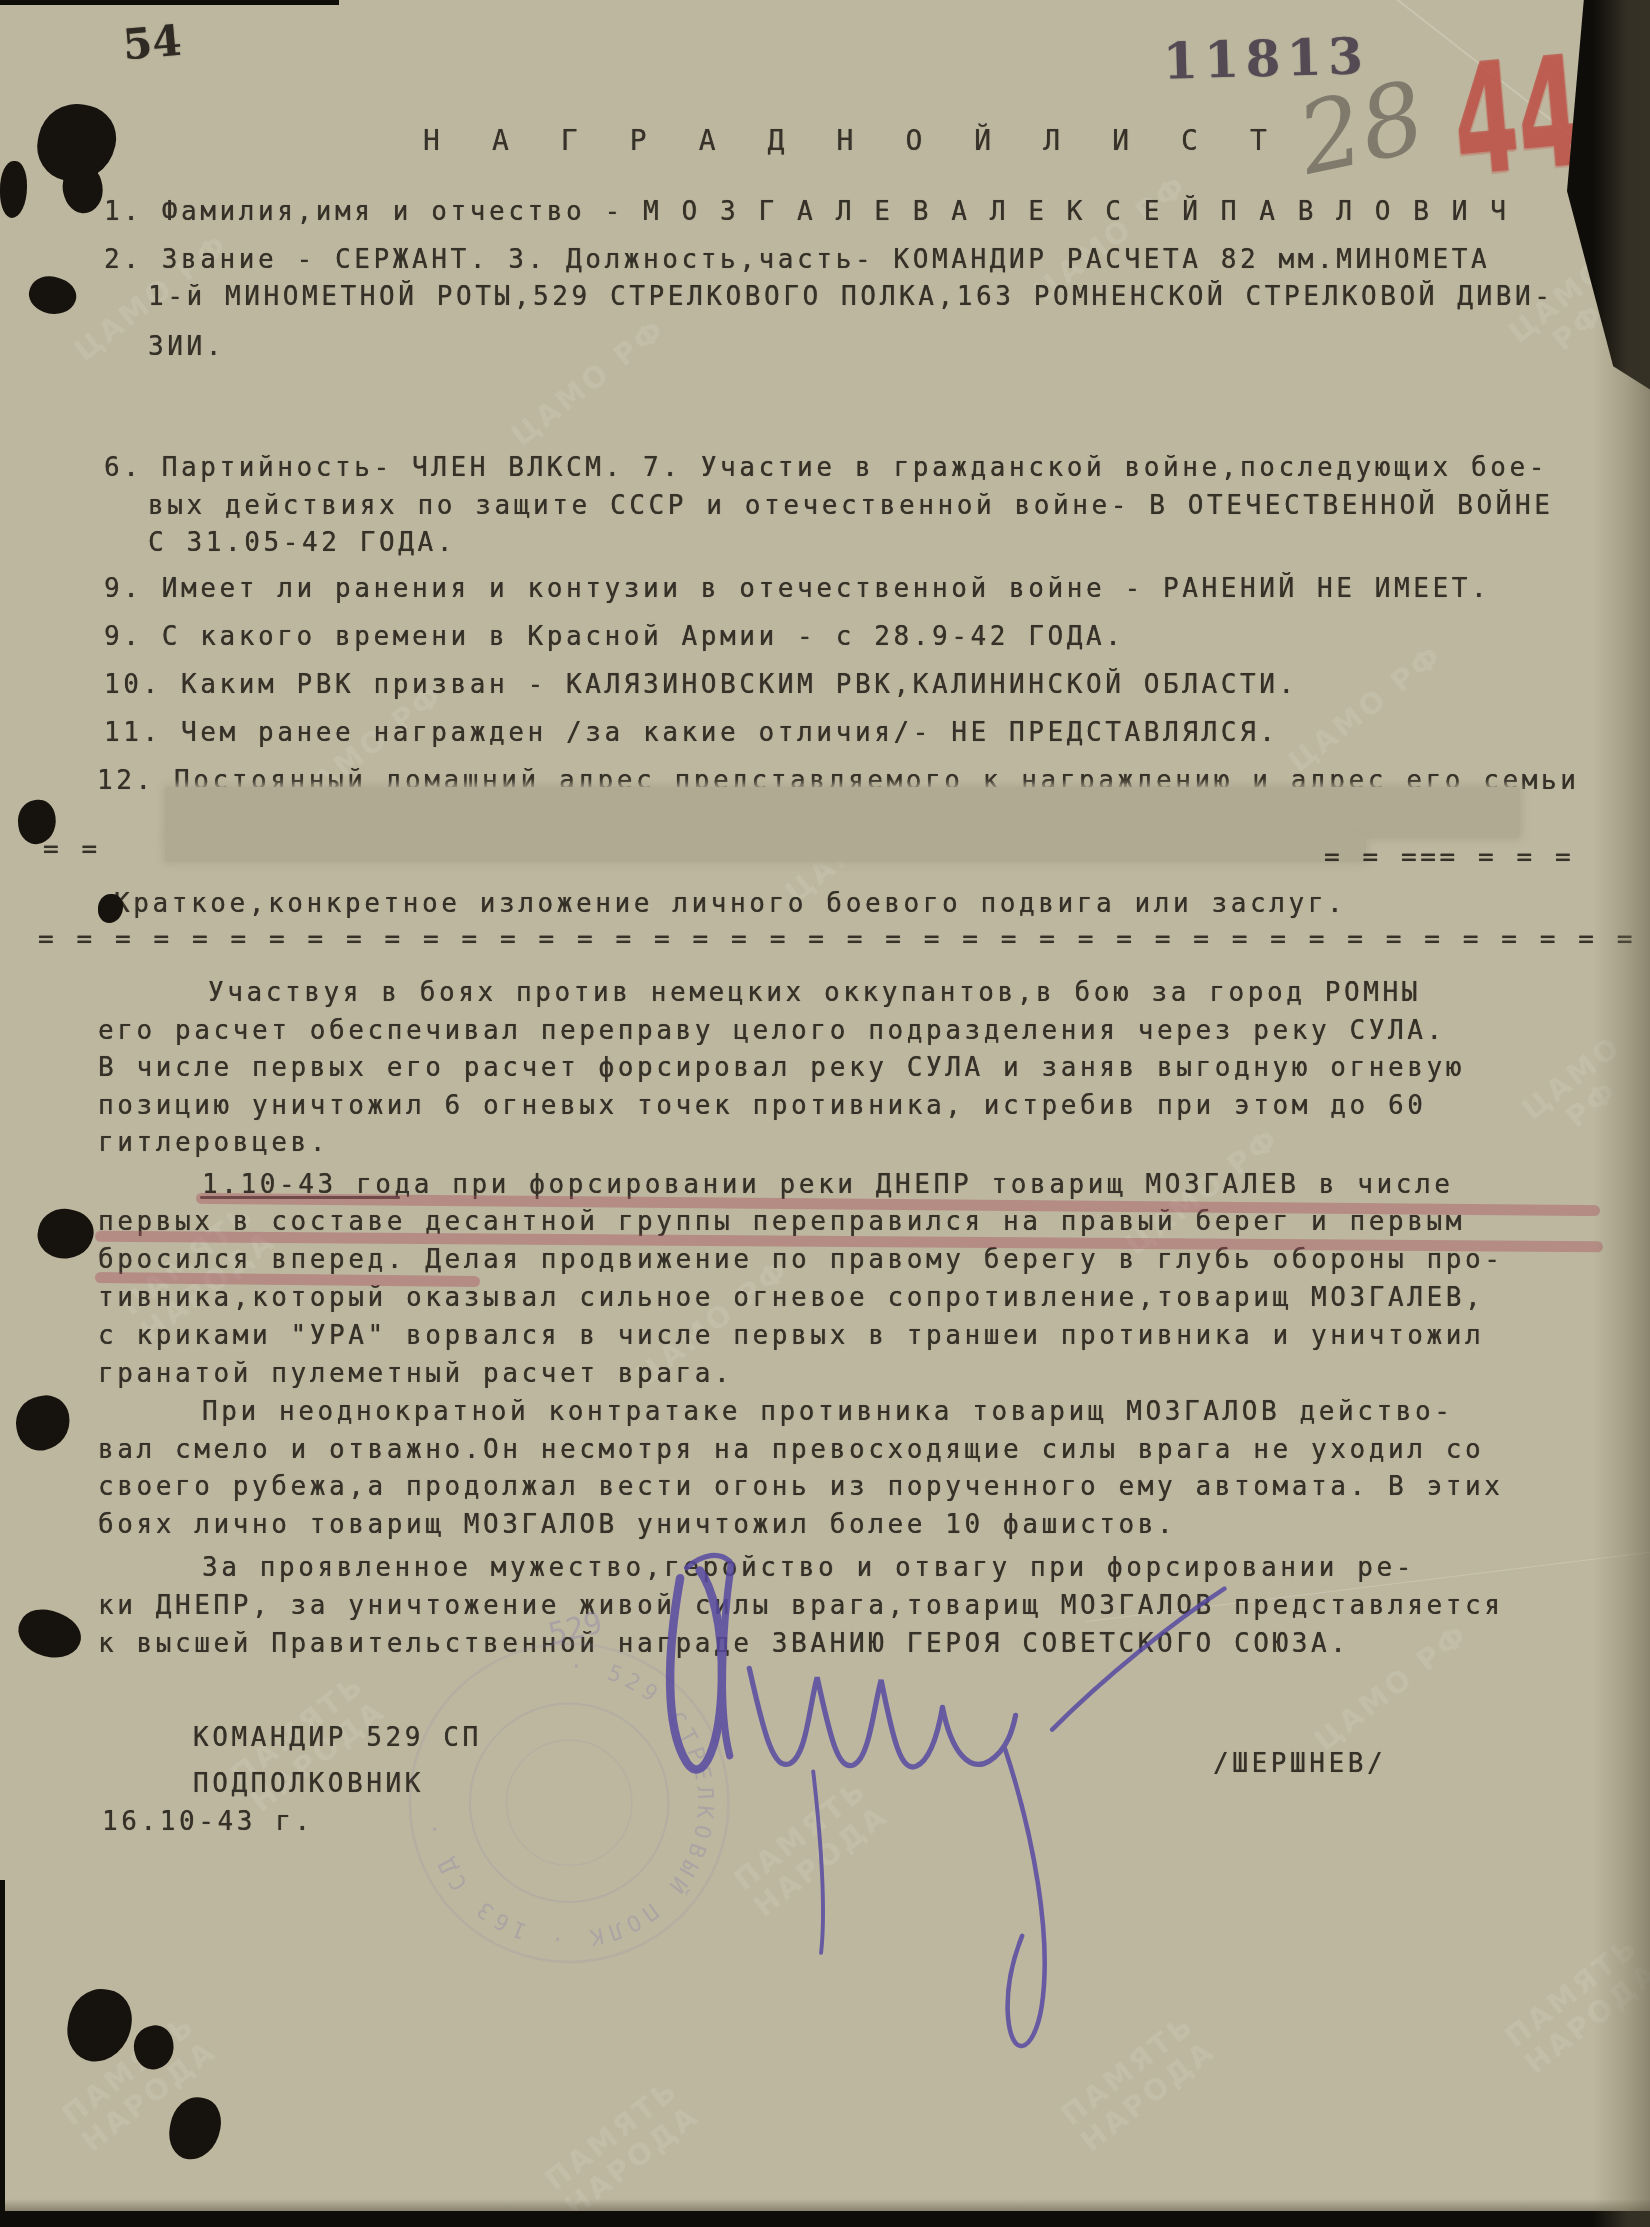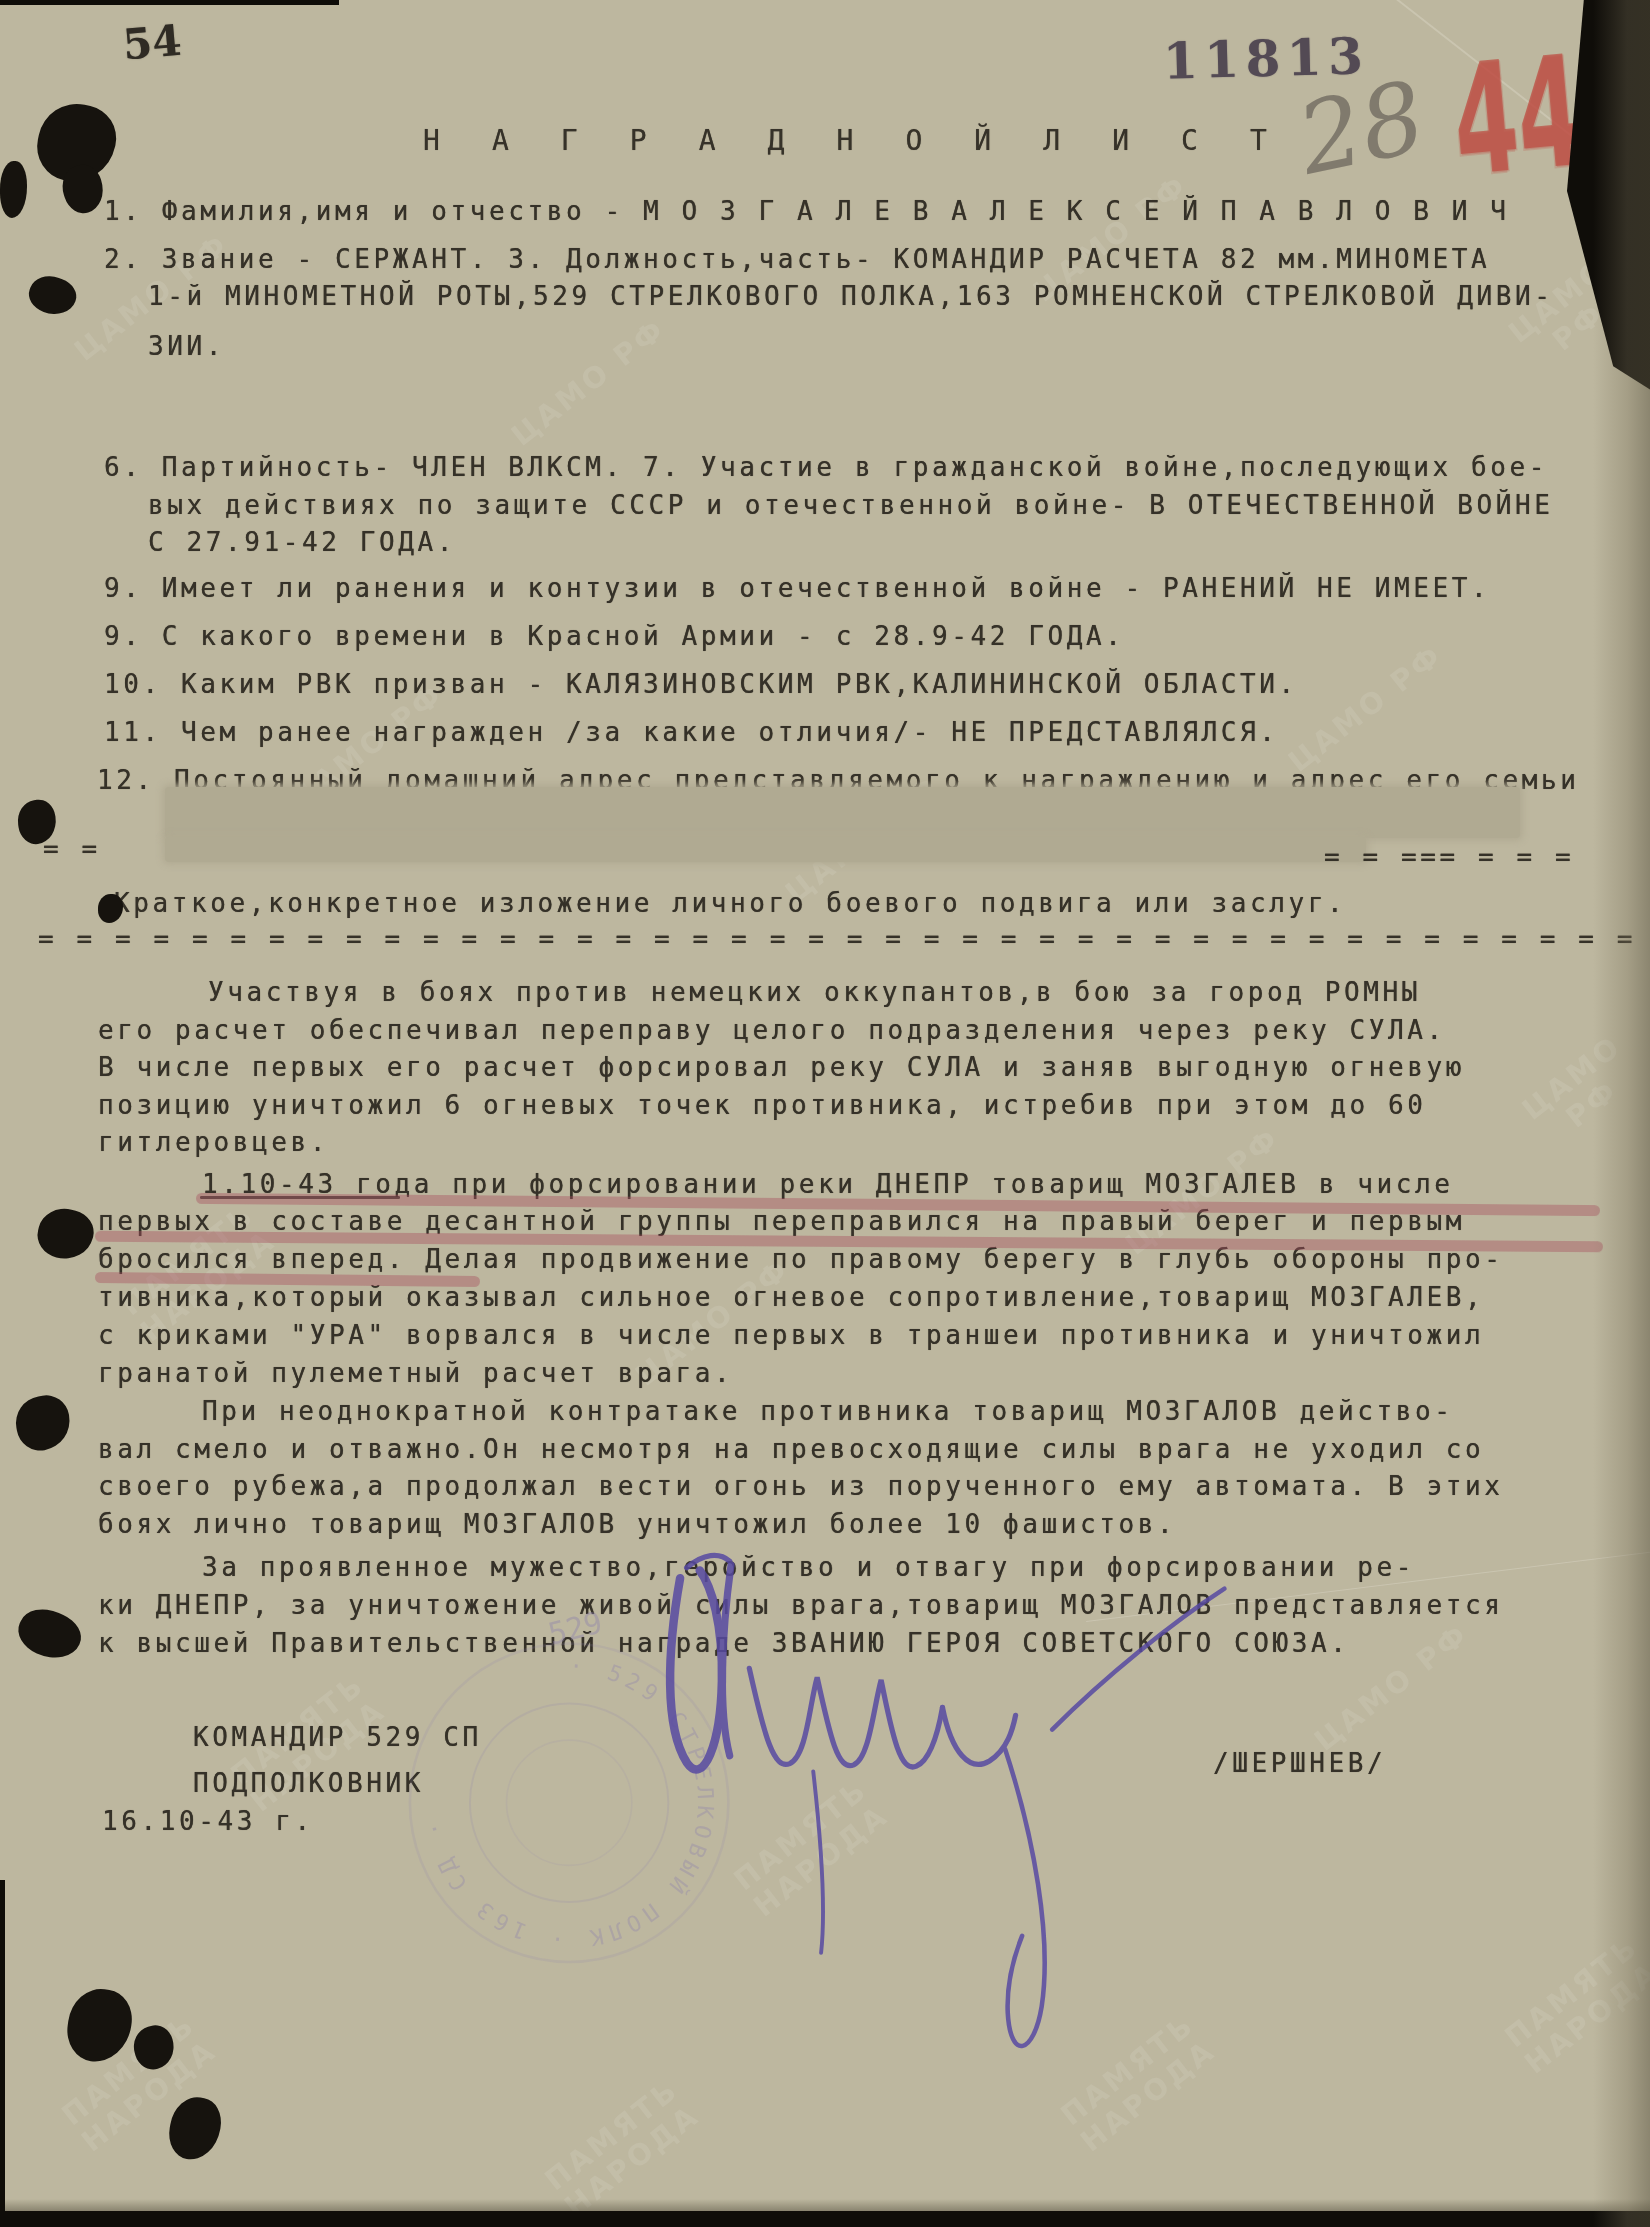--- a/index.html
+++ b/index.html
@@ -86,21 +86,21 @@
   <div class="hand pencil" style="left:1299px;top:71px">28</div>
   <div class="crayon" style="position:absolute;left:1446px;top:33px">443</div>
   <div class="tw-title" style="left:423px;top:124px">Н А Г Р А Д Н О Й    Л И С Т</div>
 
   <div class="tw" style="left:104px;top:196px">1. Фамилия,имя и отчество - М О З Г А Л Е В   А Л Е К С Е Й   П А В Л О В И Ч</div>
   <div class="tw" style="left:104px;top:244px">2. Звание - СЕРЖАНТ.   3. Должность,часть- КОМАНДИР РАСЧЕТА 82 мм.МИНОМЕТА</div>
   <div class="tw" style="left:148px;top:281px">1-й МИНОМЕТНОЙ РОТЫ,529 СТРЕЛКОВОГО ПОЛКА,163 РОМНЕНСКОЙ СТРЕЛКОВОЙ ДИВИ-</div>
   <div class="tw" style="left:148px;top:331px">ЗИИ.</div>
   <div class="tw" style="left:104px;top:452px">6. Партийность- ЧЛЕН ВЛКСМ.   7. Участие в гражданской войне,последующих бое-</div>
   <div class="tw" style="left:148px;top:490px">вых действиях по защите СССР и отечественной войне- В ОТЕЧЕСТВЕННОЙ ВОЙНЕ</div>
-  <div class="tw" style="left:148px;top:527px">С 27.91-42 ГОДА.</div>
+  <div class="tw" style="left:148px;top:527px">С 31.05-42 ГОДА.</div>
   <div class="tw" style="left:104px;top:573px">9. Имеет ли ранения и контузии в отечественной войне - РАНЕНИЙ НЕ ИМЕЕТ.</div>
   <div class="tw" style="left:104px;top:621px">9. С какого времени в Красной Армии - с 28.9-42 ГОДА.</div>
   <div class="tw" style="left:104px;top:669px">10. Каким РВК призван - КАЛЯЗИНОВСКИМ РВК,КАЛИНИНСКОЙ ОБЛАСТИ.</div>
   <div class="tw" style="left:104px;top:717px">11. Чем ранее награжден /за какие отличия/-  НЕ ПРЕДСТАВЛЯЛСЯ.</div>
   <div class="tw" style="left:97px;top:765px">12. Постоянный домашний адрес представляемого к награждению и адрес его семьи</div>
 
   <div class="redact" style="left:165px;top:787px;width:1355px;height:51px"></div>
   <div class="redact" style="left:165px;top:837px;width:1201px;height:25px"></div>
   <div class="tw" style="left:43px;top:834px">= =</div>
   <div class="tw" style="left:1324px;top:842px">= = === = = =</div>

